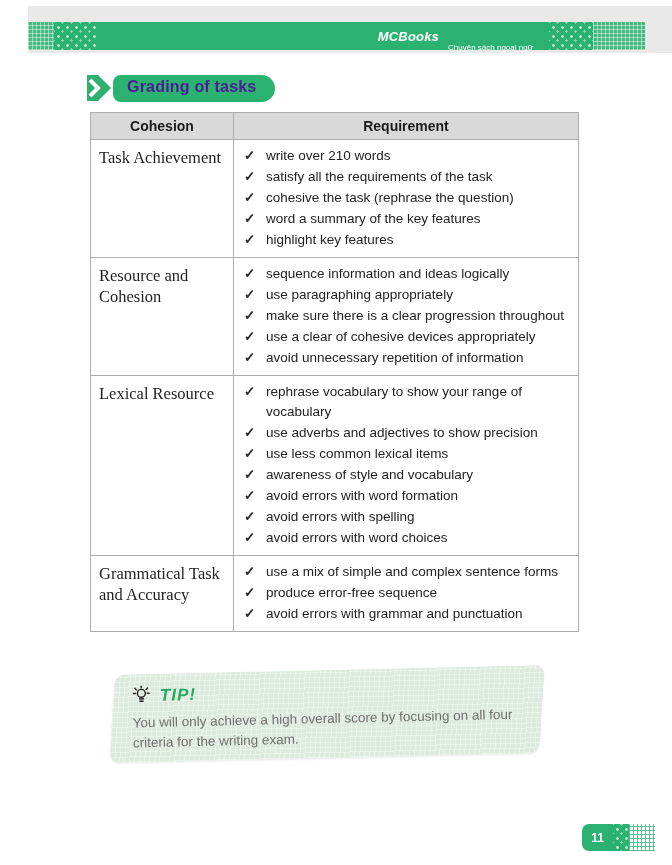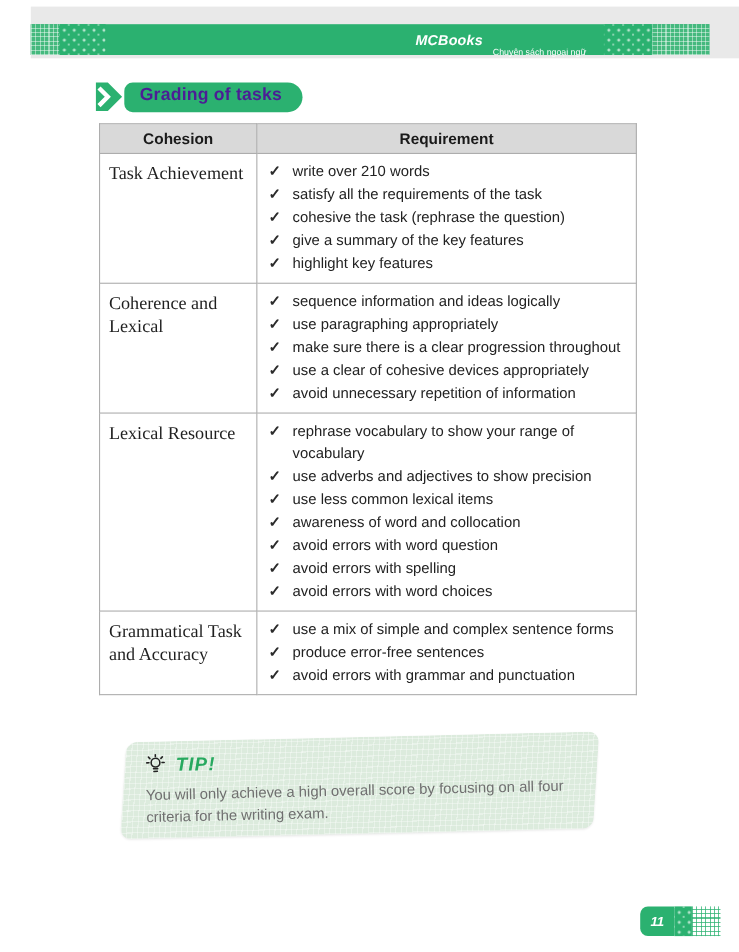--- a/index.html
+++ b/index.html
@@ -169,21 +169,20 @@
     font-size: 13.5px;
     line-height: 1.5;
   }
 
   
   .page-badge {
     position: absolute;
     left: 582px; top: 824px;
     height: 27px;
     display: flex;
-    font-style: italic;
   }
   .badge-num {
     width: 31px; height: 27px;
     background: #2bb170;
     border-radius: 7px 0 0 7px;
     color: #ffffff;
     font-size: 12px;
     font-weight: bold;
     display: flex;
     align-items: center;
@@ -242,30 +241,30 @@
           <div class="req-item">
             <span class="check">✓</span>
             <span class="req-text">satisfy all the requirements of the task</span>
           </div>
           <div class="req-item">
             <span class="check">✓</span>
             <span class="req-text">cohesive the task (rephrase the question)</span>
           </div>
           <div class="req-item">
             <span class="check">✓</span>
-            <span class="req-text">give a summary of the key features</span>
+            <span class="req-text">word a summary of the key features</span>
           </div>
           <div class="req-item">
             <span class="check">✓</span>
             <span class="req-text">highlight key features</span>
           </div>
         </td>
       </tr>
       <tr>
-        <td class="criteria">Coherence and Lexical</td>
+        <td class="criteria">Resource and Cohesion</td>
         <td class="reqs">
           <div class="req-item">
             <span class="check">✓</span>
             <span class="req-text">sequence information and ideas logically</span>
           </div>
           <div class="req-item">
             <span class="check">✓</span>
             <span class="req-text">use paragraphing appropriately</span>
           </div>
           <div class="req-item">
@@ -292,46 +291,46 @@
           <div class="req-item">
             <span class="check">✓</span>
             <span class="req-text">use adverbs and adjectives to show precision</span>
           </div>
           <div class="req-item">
             <span class="check">✓</span>
             <span class="req-text">use less common lexical items</span>
           </div>
           <div class="req-item">
             <span class="check">✓</span>
-            <span class="req-text">awareness of word and collocation</span>
-          </div>
-          <div class="req-item">
-            <span class="check">✓</span>
-            <span class="req-text">avoid errors with word question</span>
+            <span class="req-text">awareness of style and vocabulary</span>
+          </div>
+          <div class="req-item">
+            <span class="check">✓</span>
+            <span class="req-text">avoid errors with word formation</span>
           </div>
           <div class="req-item">
             <span class="check">✓</span>
             <span class="req-text">avoid errors with spelling</span>
           </div>
           <div class="req-item">
             <span class="check">✓</span>
             <span class="req-text">avoid errors with word choices</span>
           </div>
         </td>
       </tr>
       <tr>
         <td class="criteria">Grammatical Task and Accuracy</td>
         <td class="reqs">
           <div class="req-item">
             <span class="check">✓</span>
             <span class="req-text">use a mix of simple and complex sentence forms</span>
           </div>
           <div class="req-item">
             <span class="check">✓</span>
-            <span class="req-text">produce error-free sentences</span>
+            <span class="req-text">produce error-free sequence</span>
           </div>
           <div class="req-item">
             <span class="check">✓</span>
             <span class="req-text">avoid errors with grammar and punctuation</span>
           </div>
         </td>
       </tr>
     </tbody>
 </table>
 

